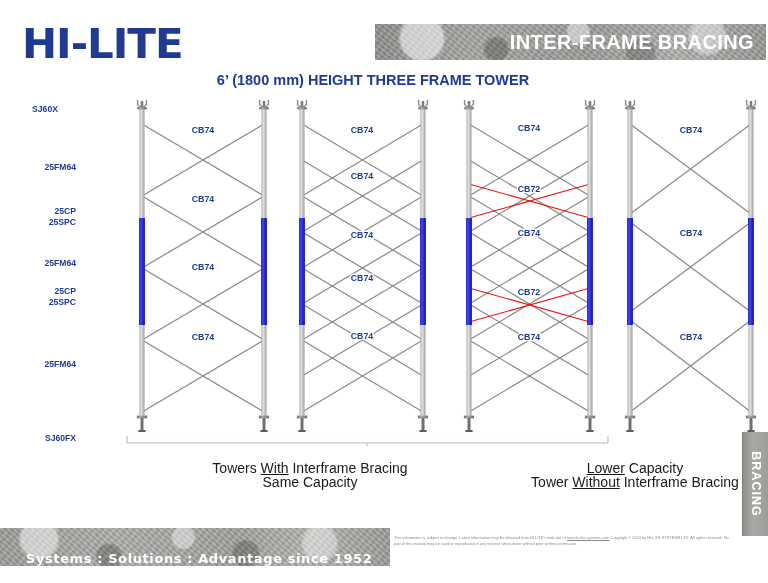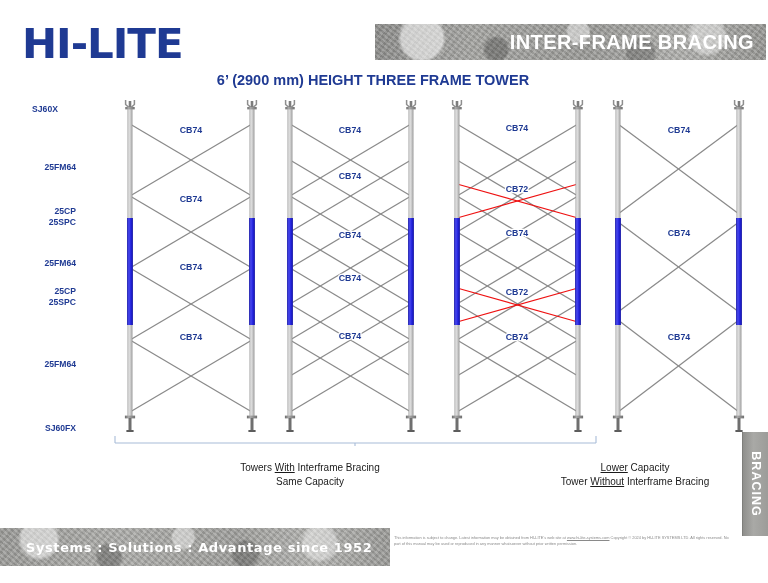--- a/index.html
+++ b/index.html
@@ -24,44 +24,44 @@
         display:flex;align-items:center;justify-content:flex-end;}
   #header-title{color:#fff;font-size:20px;font-weight:bold;letter-spacing:.4px;
         padding-right:12px;}
 
   
   #page-title{position:absolute;left:0;top:72px;width:768px;text-align:center;
         color:#1f3a93;font-size:14.5px;font-weight:bold;}
   #page-title-inner{display:inline-block;margin-left:-22px;}
 
   
-  #drawing{position:absolute;left:4px;top:96px;width:708px;height:350px;padding-left:41px;}
+  #drawing{position:absolute;left:16px;top:96px;width:708px;height:350px;padding-left:41px;}
   #drawing svg{display:block;}
 
   
   .rowlabel{position:absolute;color:#1f3a93;font-size:8.6px;font-weight:bold;
         text-align:right;width:62px;line-height:10.5px;}
 
   
-  .caption{position:absolute;text-align:center;font-size:10px;color:#1a1a1a;
+  .caption{position:absolute;text-align:center;font-size:14px;color:#1a1a1a;
         line-height:14px;}
   .caption u{text-decoration:underline;}
 
   
   #footer-banner{position:absolute;left:0;top:528px;width:390px;height:38px;
         background:
           radial-gradient(circle at 10% 30%, rgba(255,255,255,.5) 0 5%, rgba(0,0,0,0) 6%),
           radial-gradient(circle at 28% 75%, rgba(0,0,0,.22) 0 4%, rgba(0,0,0,0) 5%),
           radial-gradient(circle at 47% 25%, rgba(255,255,255,.42) 0 5%, rgba(0,0,0,0) 6%),
           radial-gradient(circle at 63% 68%, rgba(0,0,0,.2) 0 5%, rgba(0,0,0,0) 6%),
           radial-gradient(circle at 82% 40%, rgba(255,255,255,.4) 0 5%, rgba(0,0,0,0) 6%),
           repeating-linear-gradient(41deg, rgba(255,255,255,.10) 0 2px, rgba(0,0,0,.07) 2px 4px),
           repeating-linear-gradient(-48deg, rgba(255,255,255,.08) 0 3px, rgba(0,0,0,.05) 3px 6px),
           linear-gradient(95deg,#9b9b98 0%,#adadaa 30%,#a0a09d 60%,#b4b4b1 80%,#9a9a97 100%);
-        display:flex;align-items:center;}
+        display:flex;align-items:flex-end;}
   #footer-tagline{color:#fff;font-size:13px;font-weight:bold;padding-left:26px;
         letter-spacing:.6px;font-family:"DejaVu Sans",sans-serif;}
   #fineprint{position:absolute;left:394px;top:535px;width:340px;
         font-size:3.9px;line-height:5.6px;color:#8a8a8a;}
   #fineprint a{color:#8a8a8a;text-decoration:underline;}
 
   
   #side-tab{position:absolute;left:742px;top:432px;width:26px;height:104px;
         background:linear-gradient(90deg,#8f8f8c 0%,#a9a9a6 40%,#9b9b98 100%);
         border-left:1px solid #7e7e7b;}
@@ -72,21 +72,21 @@
 </head>
 <body>
 
 <div id="logo">HI-LITE</div>
 
 <div id="header-banner">
   <div id="header-title">INTER-FRAME BRACING</div>
 </div>
 
 <div id="page-title">
-  <span id="page-title-inner">6’ (2900 mm) HEIGHT THREE FRAME TOWER</span>
+  <span id="page-title-inner">6’ (1800 mm) HEIGHT THREE FRAME TOWER</span>
 </div>
 
 <div id="drawing">
   <svg id="diagram-svg" width="768" height="350" viewBox="0 96 768 350">
       <defs>
         <linearGradient id="gGrey" x1="0" y1="0" x2="1" y2="0">
           <stop offset="0%" stop-color="#9d9d9d"></stop>
           <stop offset="28%" stop-color="#e4e4e4"></stop>
           <stop offset="62%" stop-color="#c9c9c9"></stop>
           <stop offset="100%" stop-color="#9a9a9a"></stop>
@@ -251,21 +251,21 @@
     <div class="rowlabel" style="left: 14px; top: 258px;">
       <div>25FM64</div>
     </div>
     <div class="rowlabel" style="left: 14px; top: 286px;">
       <div>25CP</div>
       <div>25SPC</div>
     </div>
     <div class="rowlabel" style="left: 14px; top: 359px;">
       <div>25FM64</div>
     </div>
-    <div class="rowlabel" style="left: 14px; top: 423px;">
+    <div class="rowlabel" style="left: 14px; top: 433px;">
       <div>SJ60FX</div>
     </div>
   </div>
 
 <div id="captions">
     <div class="caption" style="left: 160px; top: 461px; width: 300px;">
       <div>Towers <u>With</u> Interframe Bracing</div>
       <div>Same Capacity</div>
     </div>
     <div class="caption" style="left: 515px; top: 461px; width: 240px;">

